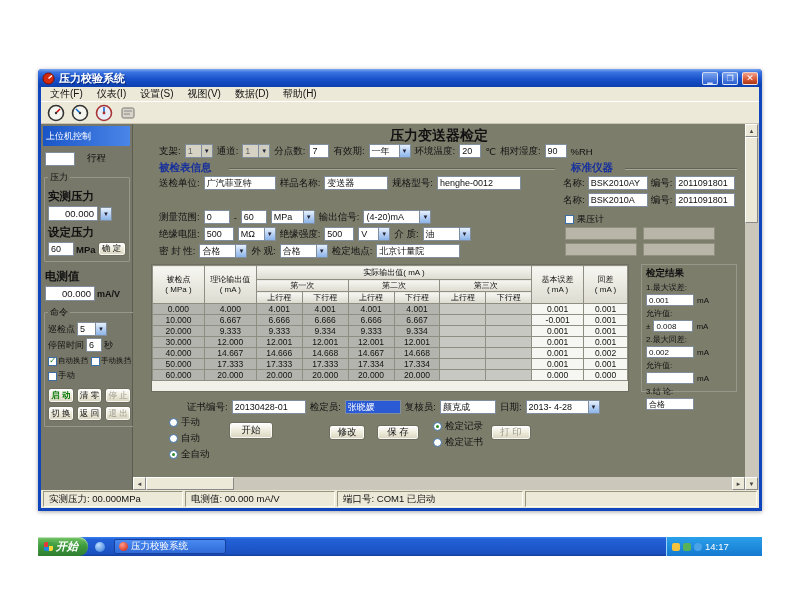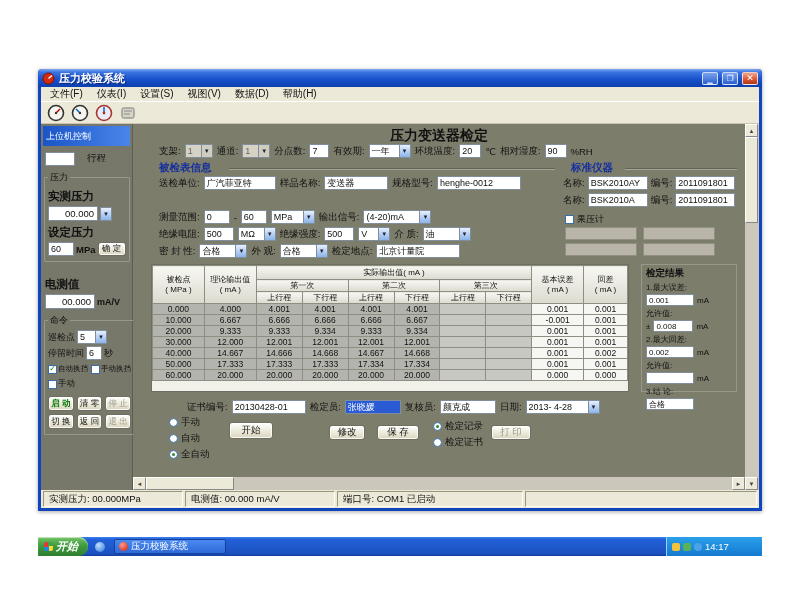--- a/index.html
+++ b/index.html
@@ -190,21 +190,21 @@
               <span class="da"></span>
             </div>
             <div class="bl">设定压力</div>
             <div class="vrow">
               <span class="box w26">60</span>
               <span style="font-weight:bold;font-size:9.5px">MPa</span>
               <span class="btn" style="width:28px;height:14px;font-size:8.5px">确 定</span>
             </div>
           </fieldset>
 
-          <div style="margin:15px 4px 0">
+          <div style="margin:7px 4px 0">
             <div class="bl">电测值</div>
             <div class="vrow">
               <span class="val-box">00.000</span>
               <span style="font-weight:bold;font-size:9px">mA/V</span>
             </div>
           </div>
 
           <fieldset class="lp-fs">
             <legend>命令</legend>
             <div class="vrow">

